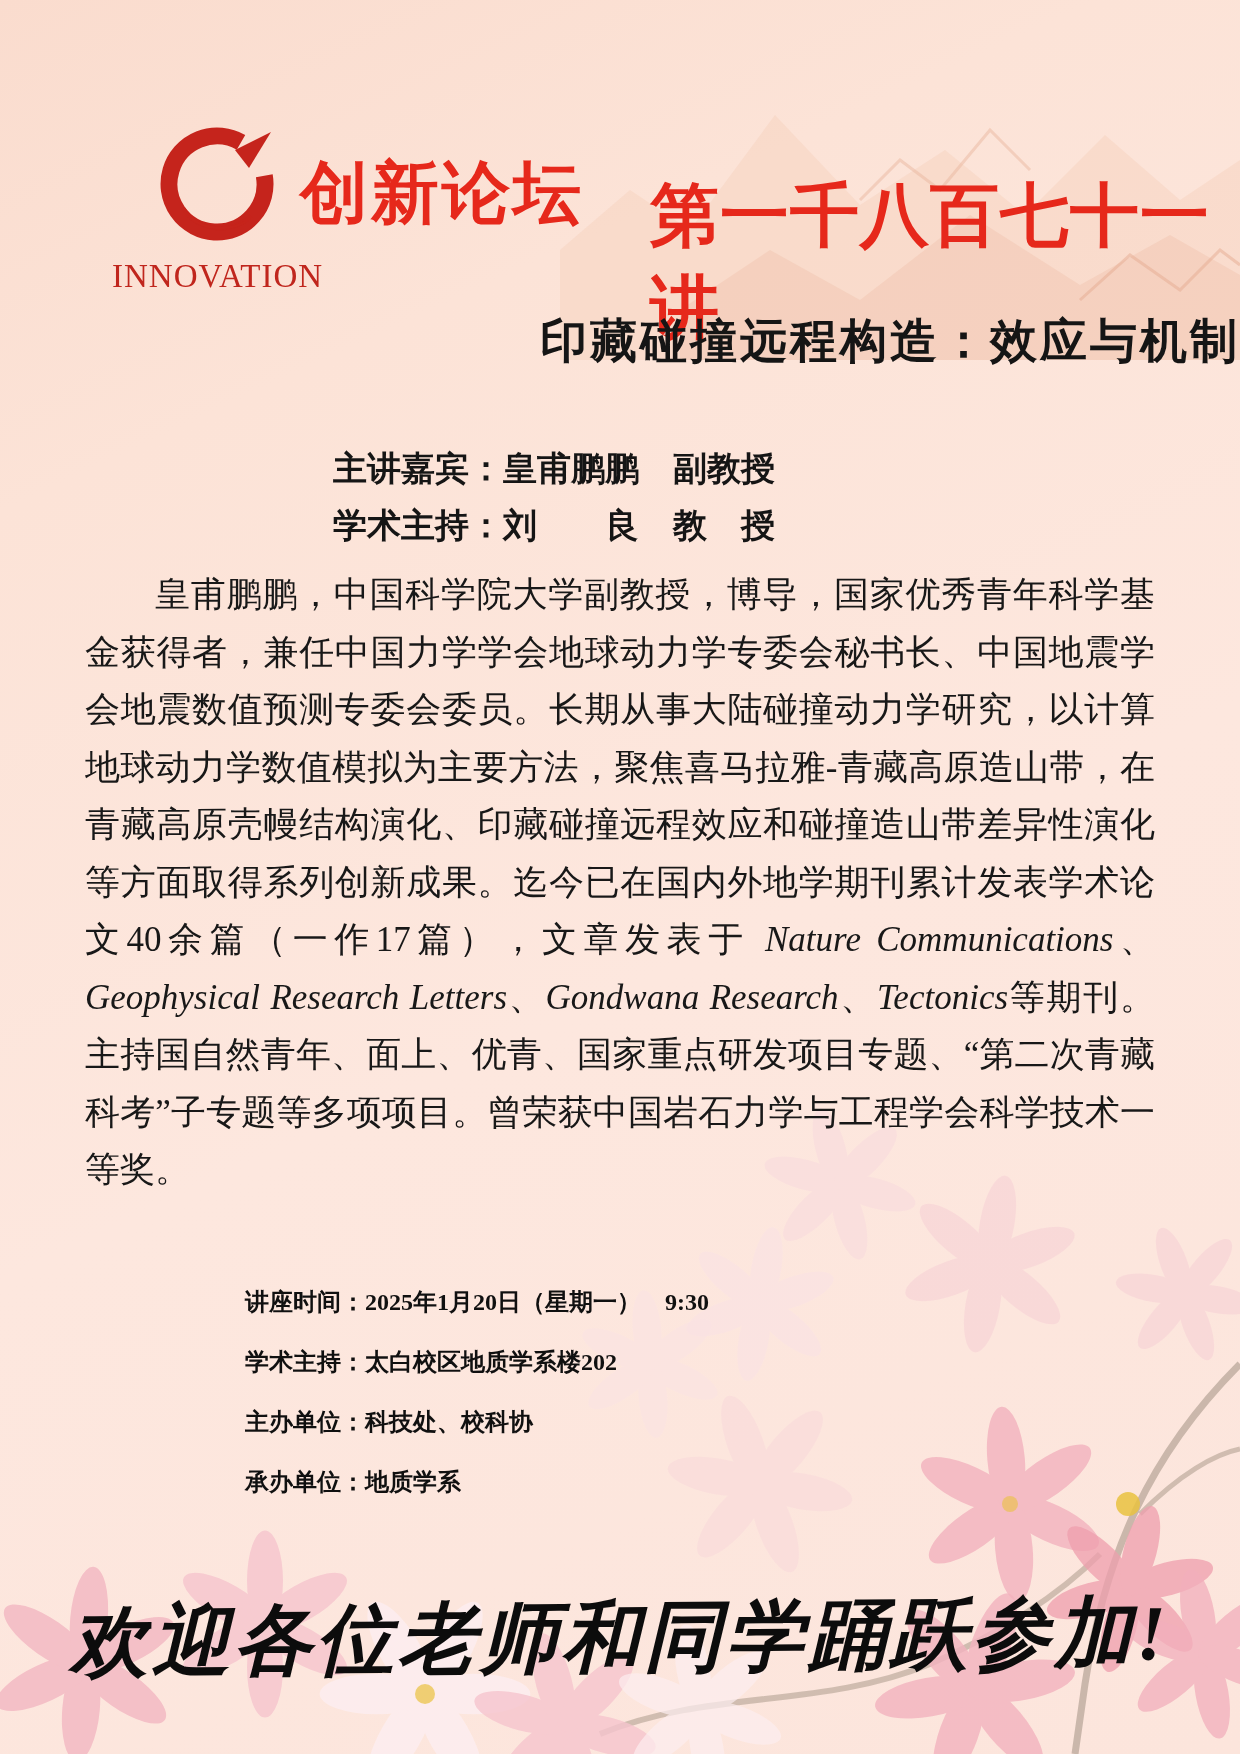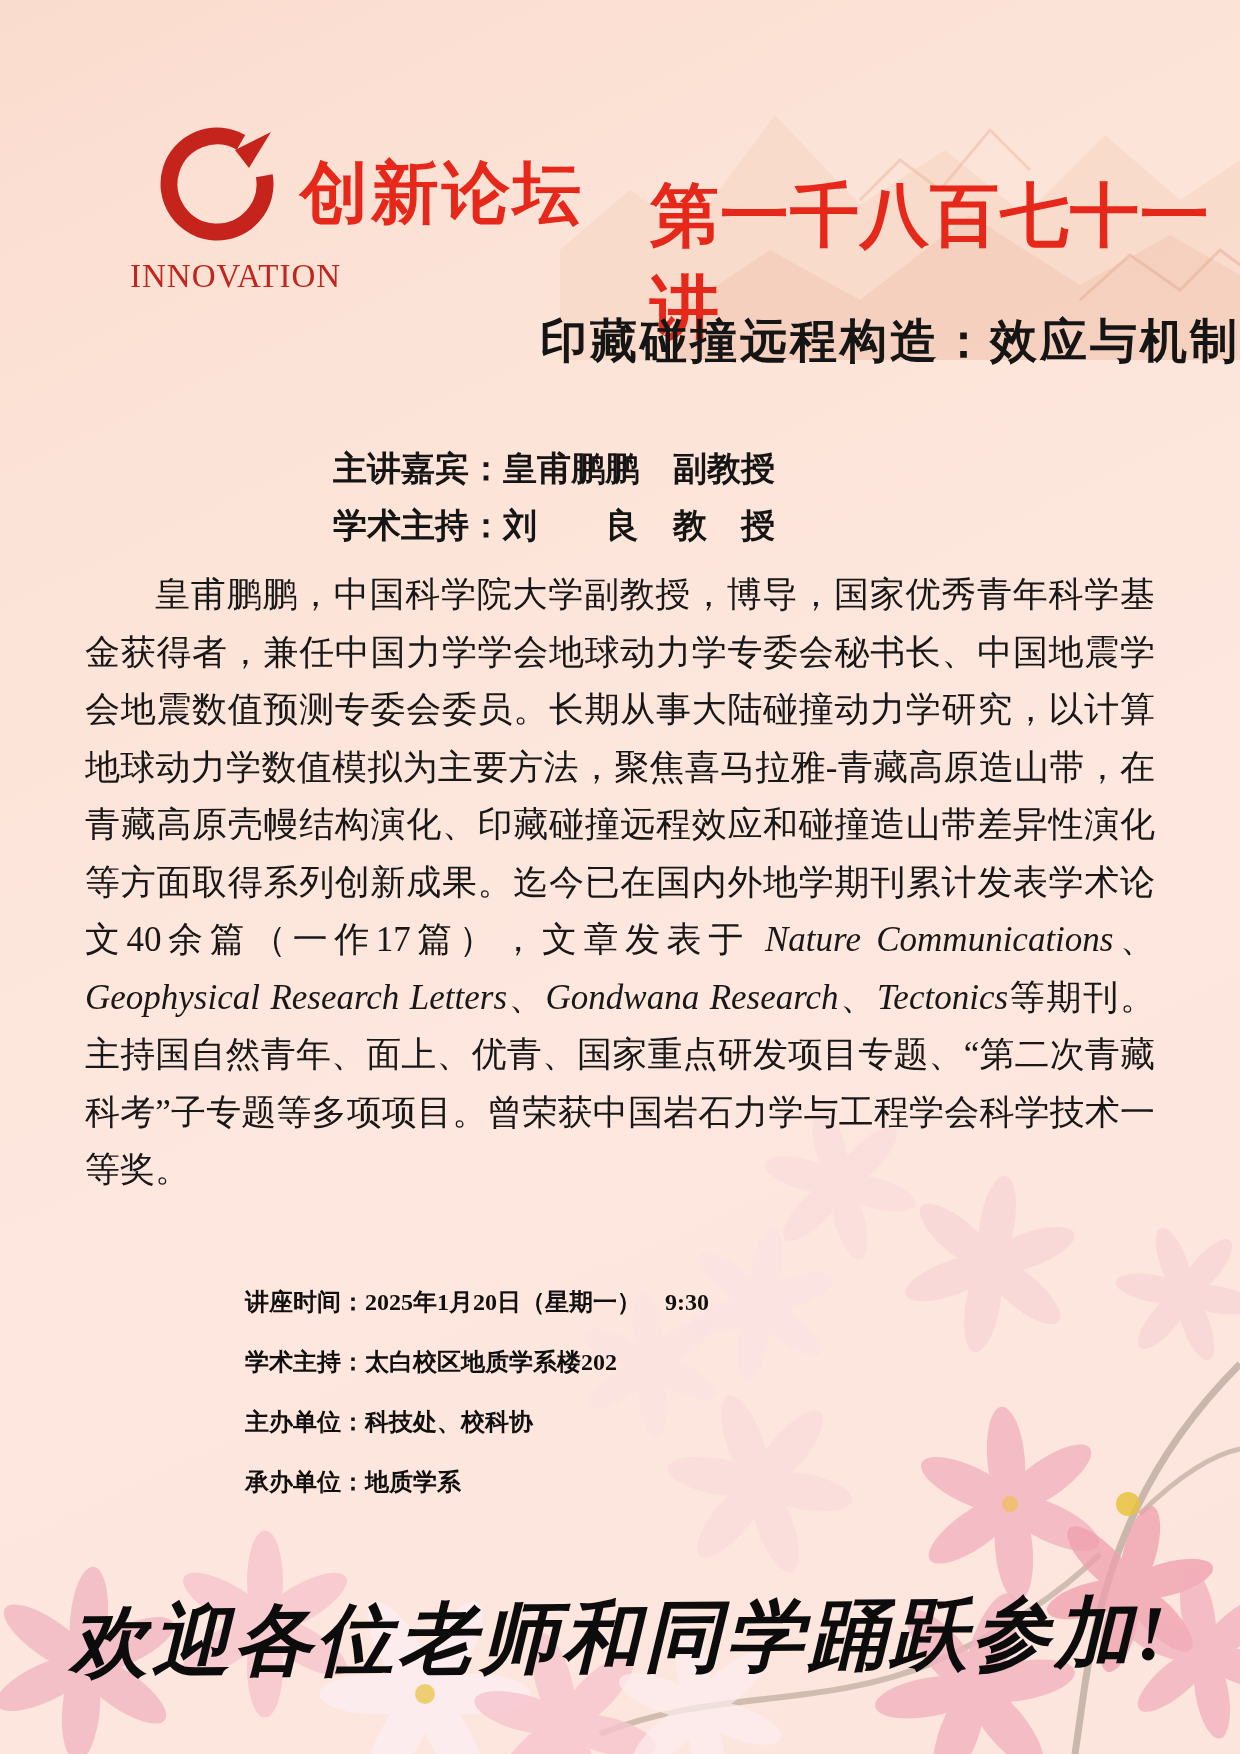--- a/index.html
+++ b/index.html
@@ -8,21 +8,21 @@
     background:linear-gradient(155deg,#fadcce 0%,#fce3d7 22%,#fde7de 55%,#fce5dc 100%);
     font-family:"Liberation Serif","DejaVu Serif",serif;color:#121212;
   }
   .deco{position:absolute;pointer-events:none;}
   .mountains{top:0;right:0;}
   .flowers{left:0;bottom:0;}
   
   .logo{position:absolute;left:112px;top:118px;width:210px;text-align:center;}
   .logo svg{display:block;margin:0 auto;}
   .logo-text{font-size:33px;color:#c0261d;letter-spacing:1px;margin-top:0px;
-    font-family:"Liberation Serif","DejaVu Serif",serif;margin-left:18px;}
+    font-family:"Liberation Serif","DejaVu Serif",serif;}
   .forum-title{position:absolute;left:300px;top:148px;font-size:68px;font-weight:bold;
     color:#e6281b;font-family:"Liberation Sans","DejaVu Sans",sans-serif;letter-spacing:3px;}
   .lecture-number{position:absolute;left:650px;top:170px;font-size:69px;font-weight:bold;
     color:#e6281b;font-family:"Liberation Sans","DejaVu Sans",sans-serif;letter-spacing:1px;}
   
   .lecture-title{position:absolute;left:0;top:310px;width:100%;text-align:right;
     font-size:47px;font-weight:bold;letter-spacing:3px;color:#151515;}
   .speaker-block{position:absolute;left:333px;top:440px;font-size:34px;font-weight:bold;
     line-height:57px;color:#151515;}
   

